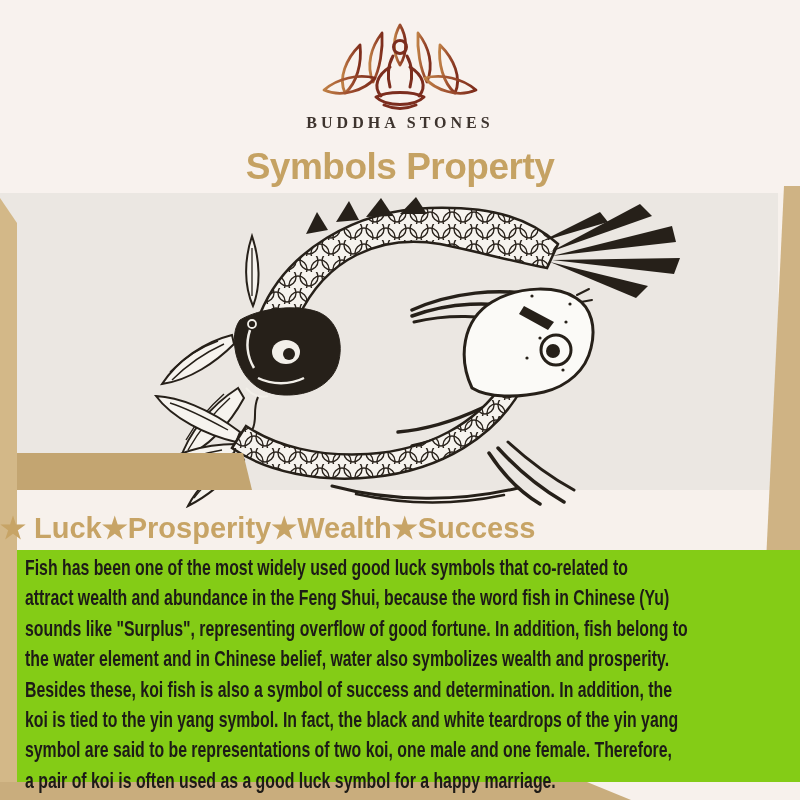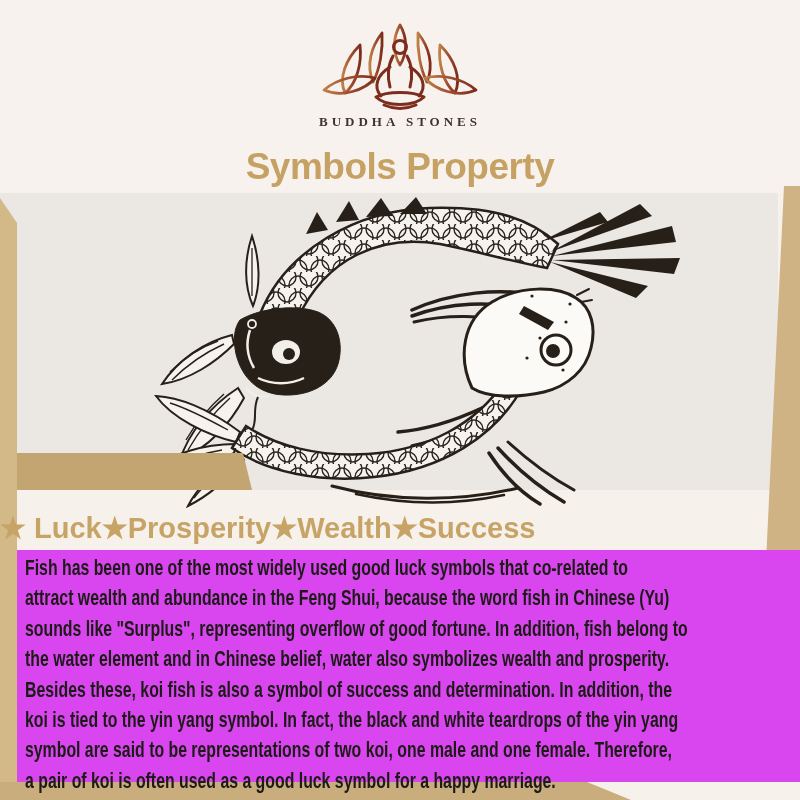--- a/index.html
+++ b/index.html
@@ -3,21 +3,21 @@
 <meta charset="utf-8">
 <style>
   html,body{margin:0;padding:0;}
   body{font-family:"Liberation Sans",sans-serif;background:#ffffff;}
   .page{position:relative;width:800px;height:800px;overflow:hidden;background:#f7f1ec;}
 
   
   .top-section{position:absolute;left:0;top:0;width:800px;height:193px;background:#f8f2ee;}
   .logo-wrap{position:absolute;left:320px;top:20px;width:160px;height:94px;}
   .brand-name{position:absolute;left:0;top:114px;width:800px;text-align:center;
-    font-family:"Liberation Serif",serif;font-size:13px;font-weight:600;
+    font-family:"Liberation Serif",serif;font-size:16px;font-weight:600;
     letter-spacing:4px;color:#3e342e;}
   .page-title{position:absolute;left:0;top:146px;width:800px;text-align:center;
     font-size:37px;font-weight:700;letter-spacing:-0.5px;color:#c5a263;}
 
   
   .art-panel{position:absolute;left:0;top:193px;width:778px;height:297px;background:#ebe7e2;}
   .fish-art{position:absolute;left:100px;top:192px;width:600px;height:318px;}
 
   
   .ribbon-left{position:absolute;left:0;top:198px;width:17px;height:602px;background:#d3b888;
@@ -30,21 +30,21 @@
   
   .section-banner{position:absolute;left:17px;top:453px;width:236px;height:37px;background:#c3a571;
     clip-path:polygon(0 0,226px 0,235px 37px,0 37px);}
   .section-banner-label{padding-left:18px;line-height:37px;font-size:26px;font-weight:700;color:#ffffff;margin-top:37px;}
 
   
   .keyword-line{position:absolute;left:0;top:511px;width:800px;
     font-size:29px;font-weight:700;color:#c7a466;letter-spacing:0;}
 
   
-  .text-panel{position:absolute;left:17px;top:550px;width:783px;height:232px;background:#d946ef;
+  .text-panel{position:absolute;left:17px;top:550px;width:783px;height:232px;background:#84cc16;
     padding:0;}
   .body-text{position:absolute;left:8px;top:3px;}
   .body-line{white-space:nowrap;transform:scaleX(0.72);transform-origin:0 50%;
     height:30.4px;line-height:30.4px;font-size:22px;font-weight:700;color:#1d1b17;}
 </style>
 </head>
 <body>
 
 <div class="page">
 

